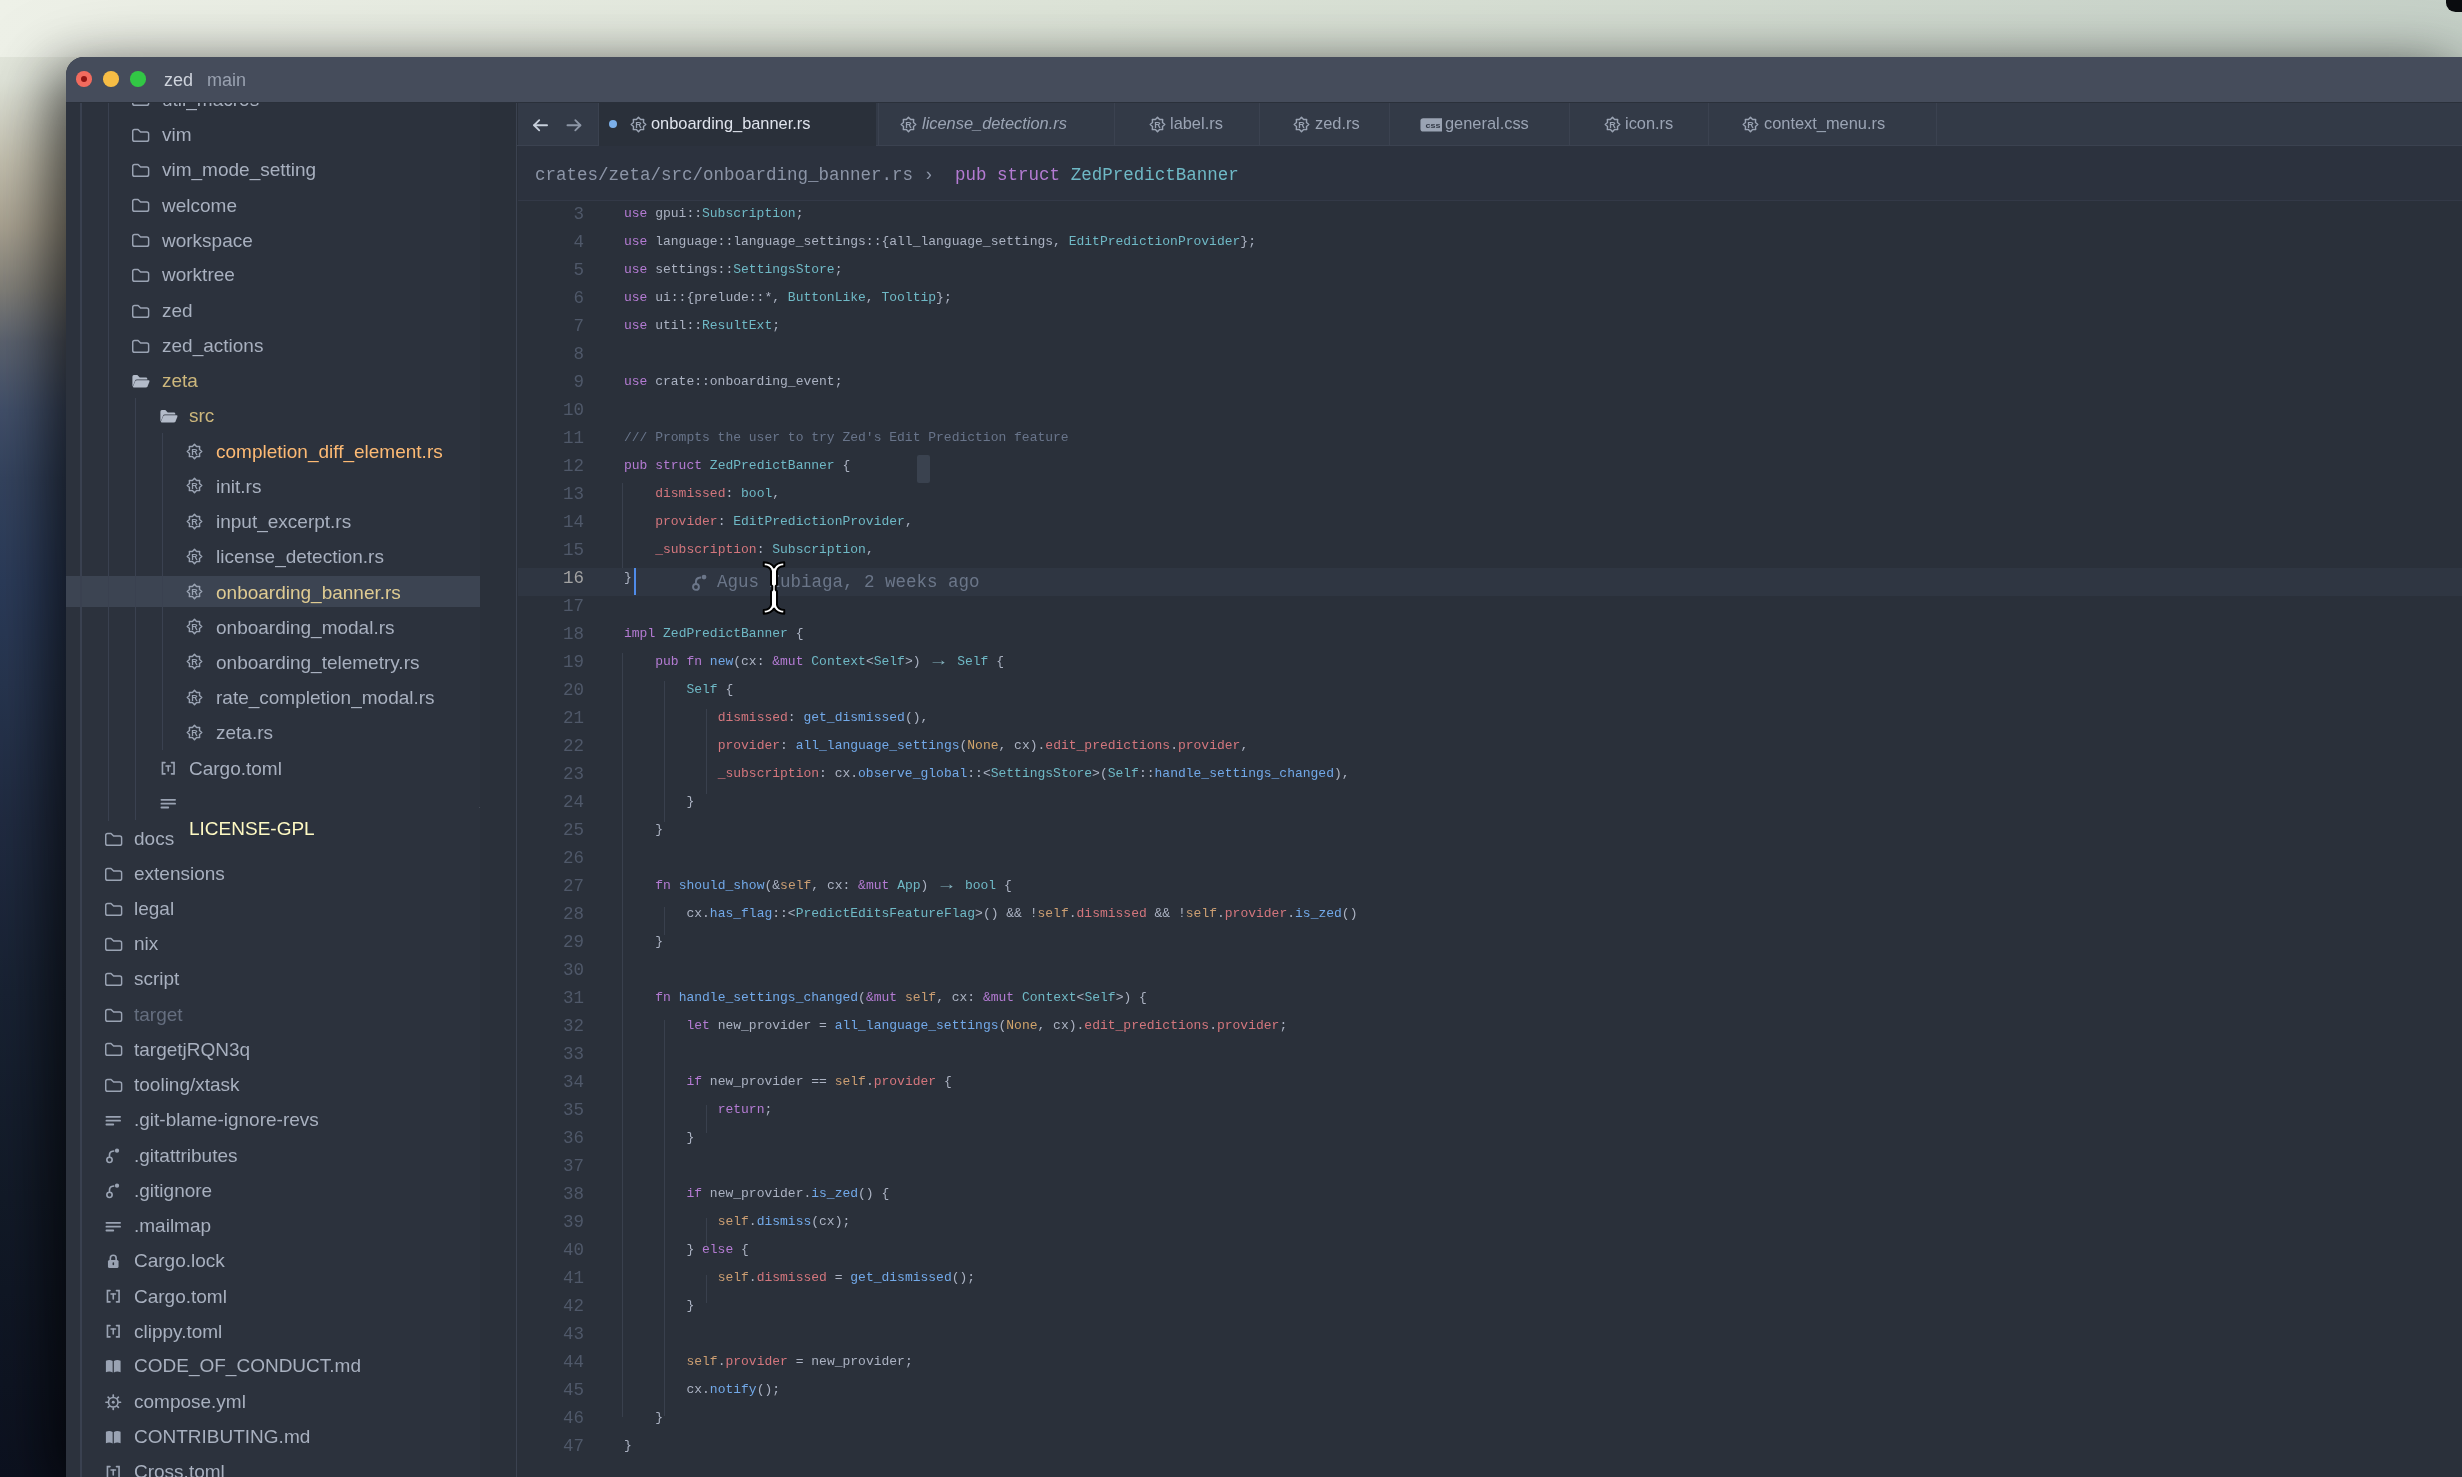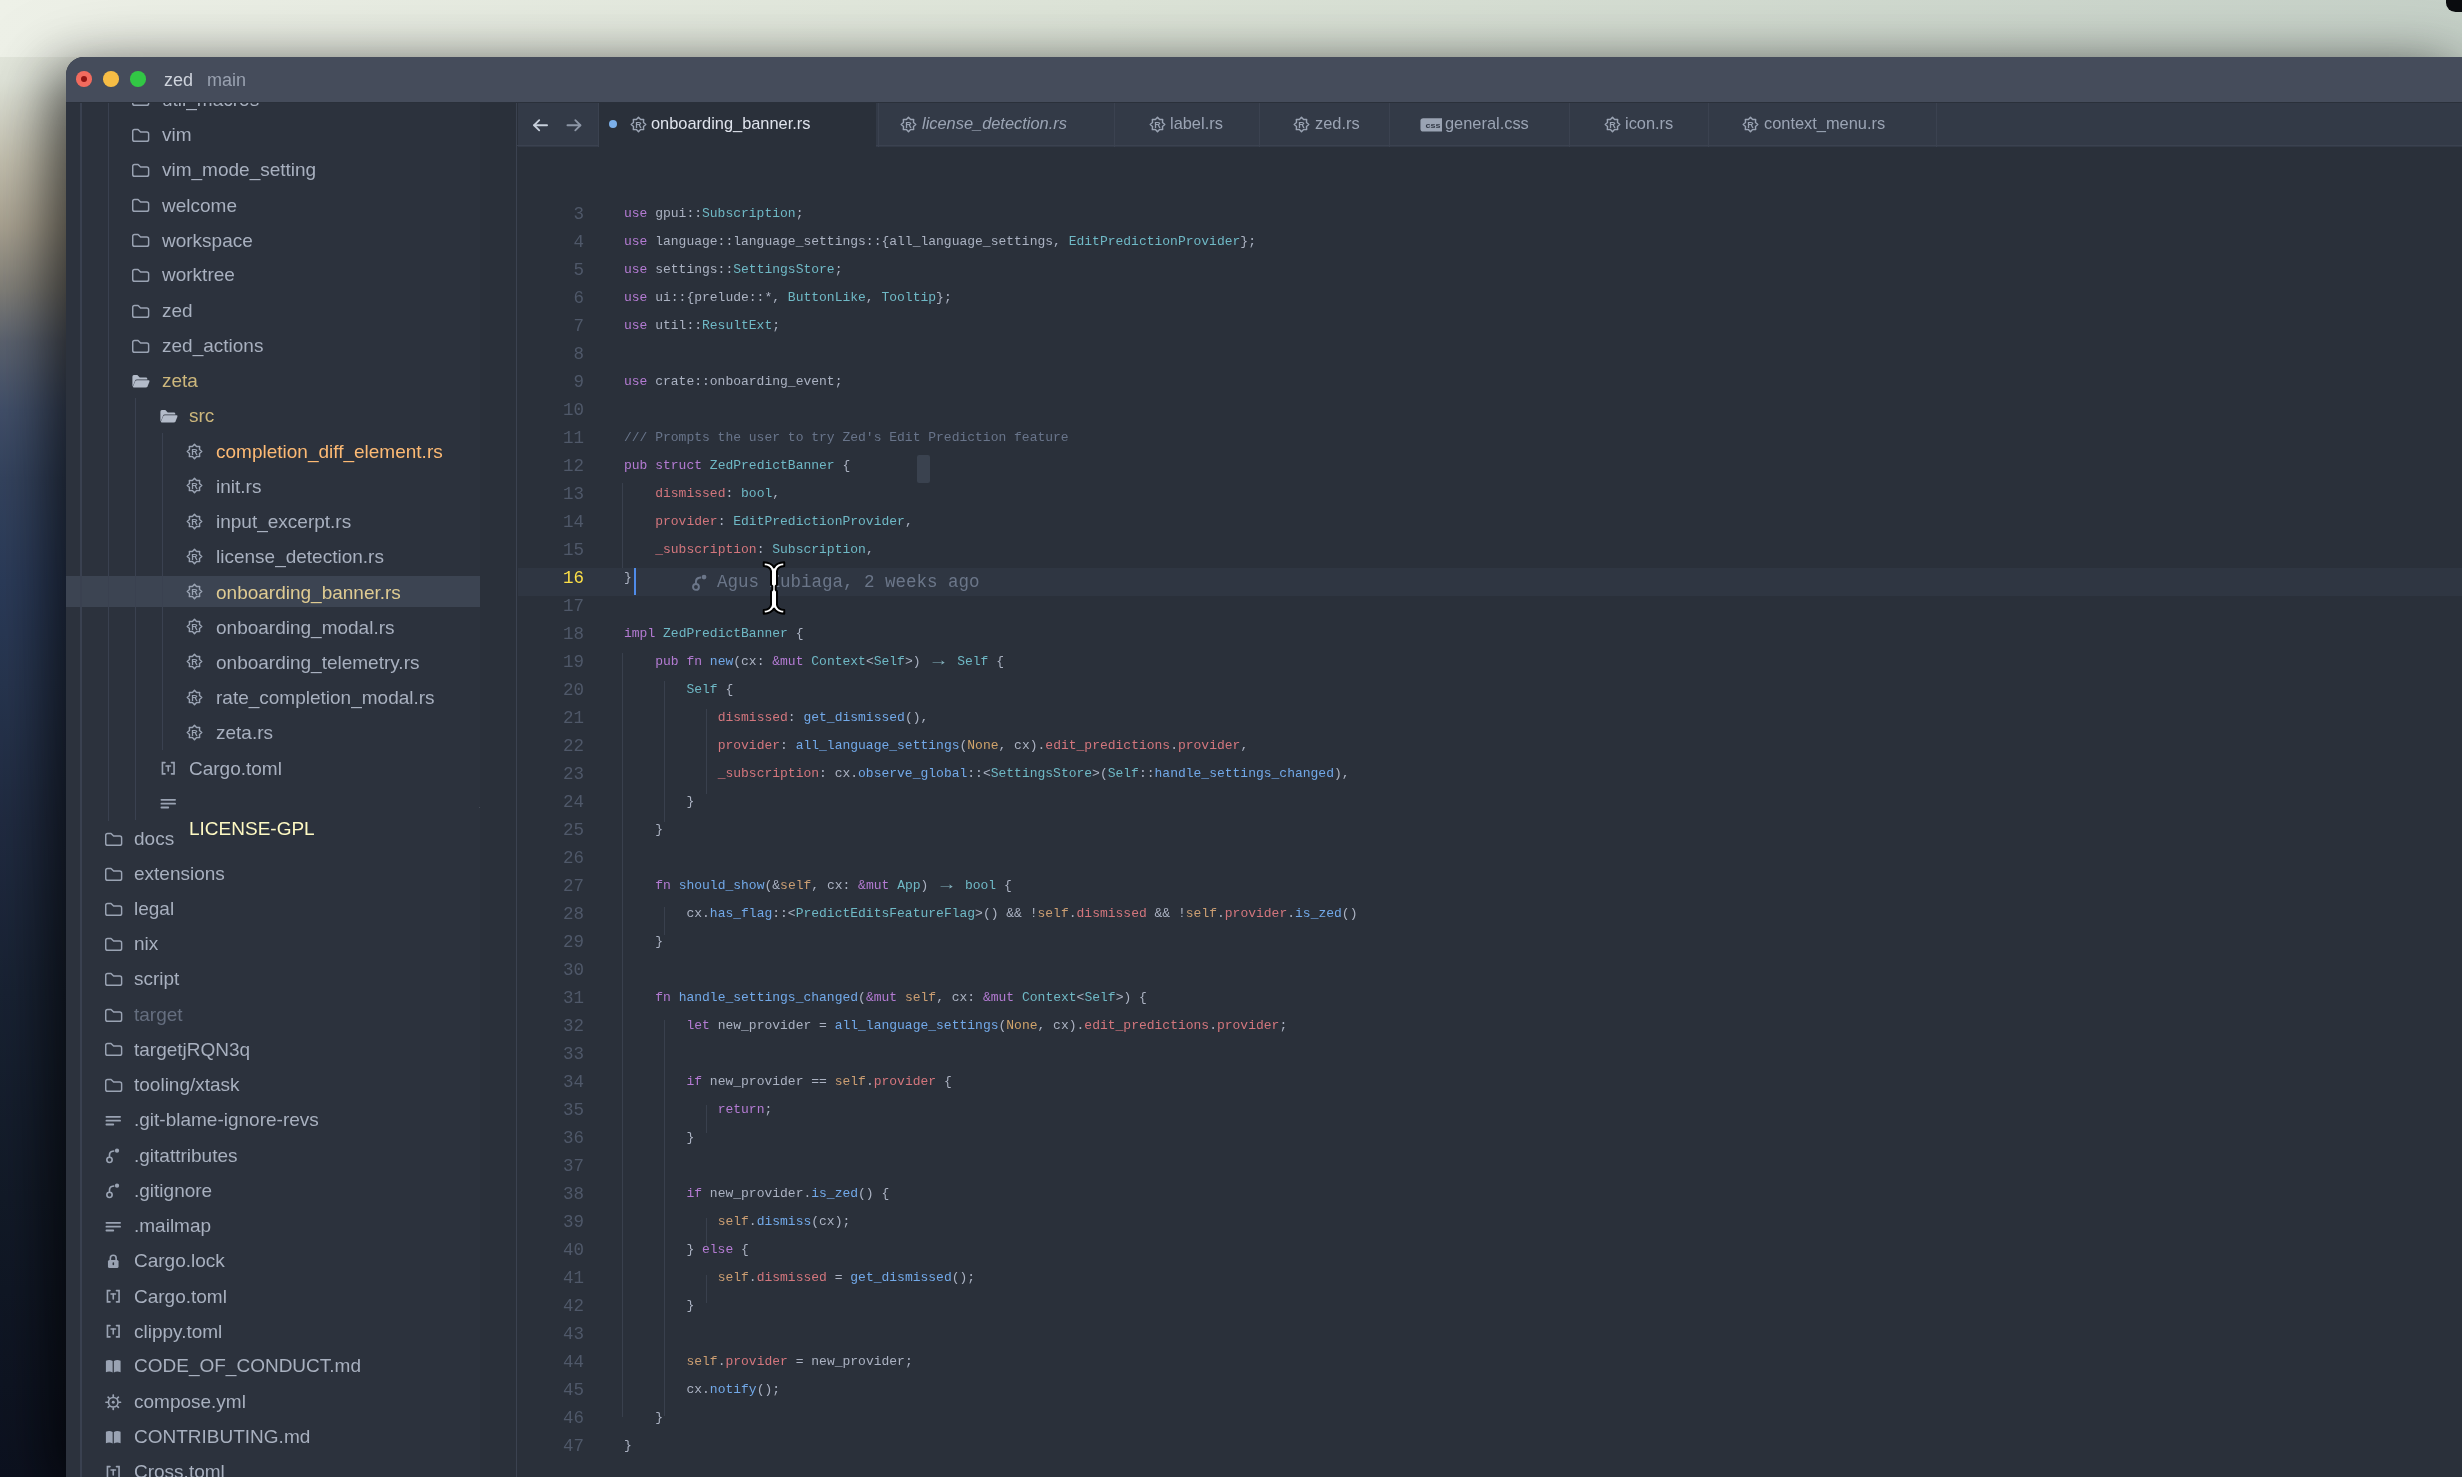--- a/index.html
+++ b/index.html
@@ -327,20 +327,23 @@
     <div style="position:absolute;left:1603px;top:115px;width:23px;height:19px"><svg width="19" height="19" viewBox="0 0 24 24">
         <path d="M12.0 2.8 L14.6 5.7 L18.5 5.5 L18.3 9.4 L21.2 12.0 L18.3 14.6 L18.5 18.5 L14.6 18.3 L12.0 21.2 L9.4 18.3 L5.5 18.5 L5.7 14.6 L2.8 12.0 L5.7 9.4 L5.5 5.5 L9.4 5.7 Z" fill="none" stroke="#9aa3b3" stroke-width="1.8" stroke-linejoin="round"></path>
         <text x="12" y="16.2" font-family="Liberation Sans" font-size="11.4" font-weight="bold" fill="#9aa3b3" text-anchor="middle">R</text>
       </svg></div>
     <div style="position:absolute;left:1625px;top:114px;font-size:16.4px;color:#9ba4b4;white-space:pre">icon.rs</div>
     <div style="position:absolute;left:1741px;top:115px;width:23px;height:19px"><svg width="19" height="19" viewBox="0 0 24 24">
         <path d="M12.0 2.8 L14.6 5.7 L18.5 5.5 L18.3 9.4 L21.2 12.0 L18.3 14.6 L18.5 18.5 L14.6 18.3 L12.0 21.2 L9.4 18.3 L5.5 18.5 L5.7 14.6 L2.8 12.0 L5.7 9.4 L5.5 5.5 L9.4 5.7 Z" fill="none" stroke="#9aa3b3" stroke-width="1.8" stroke-linejoin="round"></path>
         <text x="12" y="16.2" font-family="Liberation Sans" font-size="11.4" font-weight="bold" fill="#9aa3b3" text-anchor="middle">R</text>
       </svg></div>
     <div style="position:absolute;left:1764px;top:114px;font-size:16.4px;color:#9ba4b4;white-space:pre">context_menu.rs</div>
+<div id="toolbar">
+      <div id="crumb"><span style="color:#8c95a7">crates/zeta/src/onboarding_banner.rs ›  </span><span class="k">pub struct</span> <span class="t">ZedPredictBanner</span></div>
+    </div>
 <div id="codearea">
       <div id="codeinner">
         <div style="position:absolute;left:516px;top:568px;width:1946px;height:28px;background:#2f3642"></div>
         <div style="position:absolute;left:917px;top:455px;width:12.6px;height:28px;background:#3a424f;border-radius:2.1px"></div>
         <div style="position:absolute;left:622px;top:483px;width:1.4px;height:85px;background:#39404d"></div>
         <div style="position:absolute;left:622px;top:653px;width:1.4px;height:764px;background:#39404d"></div>
         <div style="position:absolute;left:664px;top:681px;width:1.4px;height:141px;background:#39404d"></div>
         <div style="position:absolute;left:706px;top:709px;width:1.4px;height:85px;background:#39404d"></div>
         <div style="position:absolute;left:664px;top:907px;width:1.4px;height:28px;background:#39404d"></div>
         <div style="position:absolute;left:664px;top:1020px;width:1.4px;height:396px;background:#39404d"></div>
@@ -354,21 +357,21 @@
           <div>6</div>
           <div>7</div>
           <div>8</div>
           <div>9</div>
           <div>10</div>
           <div>11</div>
           <div>12</div>
           <div>13</div>
           <div>14</div>
           <div>15</div>
-          <div style="color:#fde047">16</div>
+          <div style="color:#a3a3a3">16</div>
           <div>17</div>
           <div>18</div>
           <div>19</div>
           <div>20</div>
           <div>21</div>
           <div>22</div>
           <div>23</div>
           <div>24</div>
           <div>25</div>
           <div>26</div>

